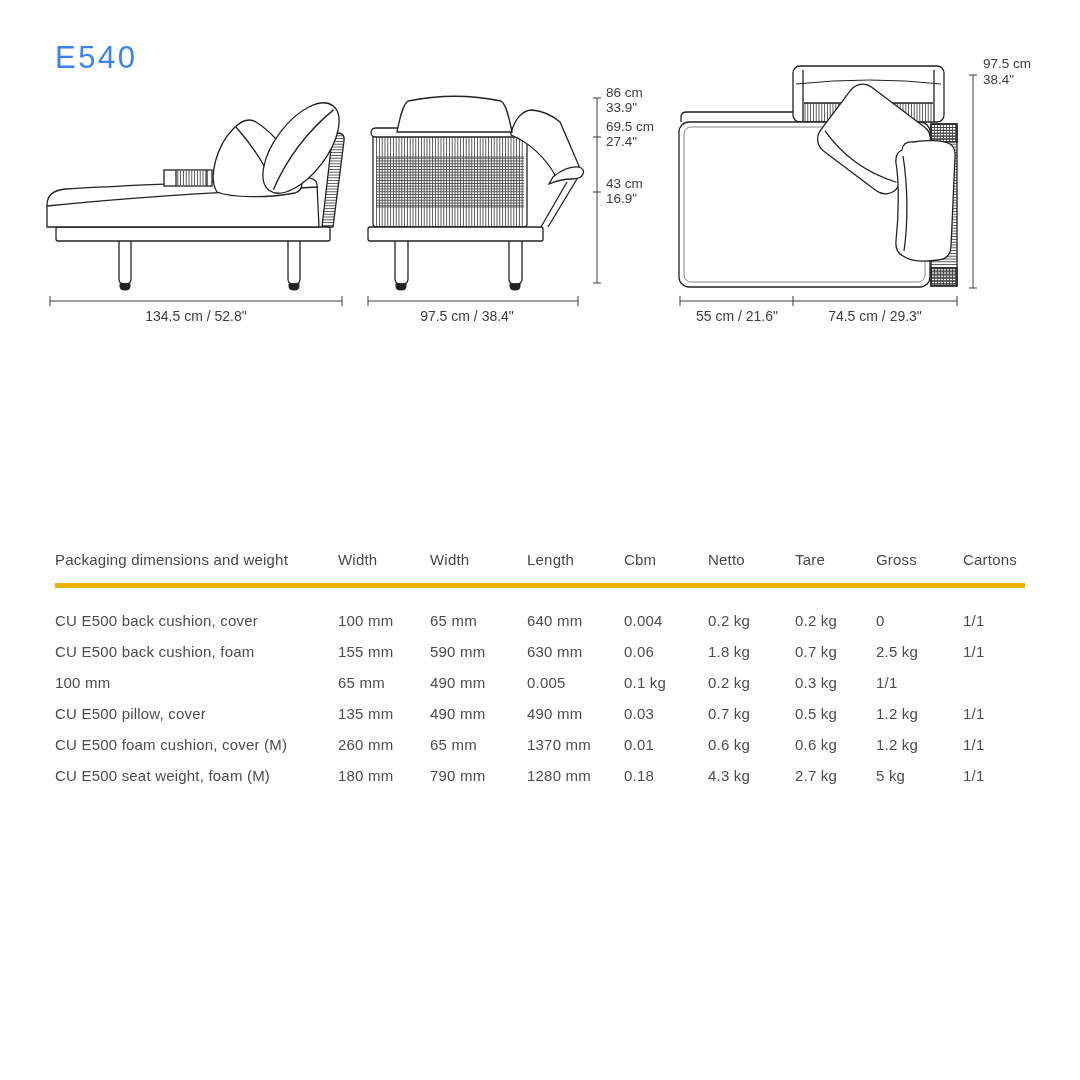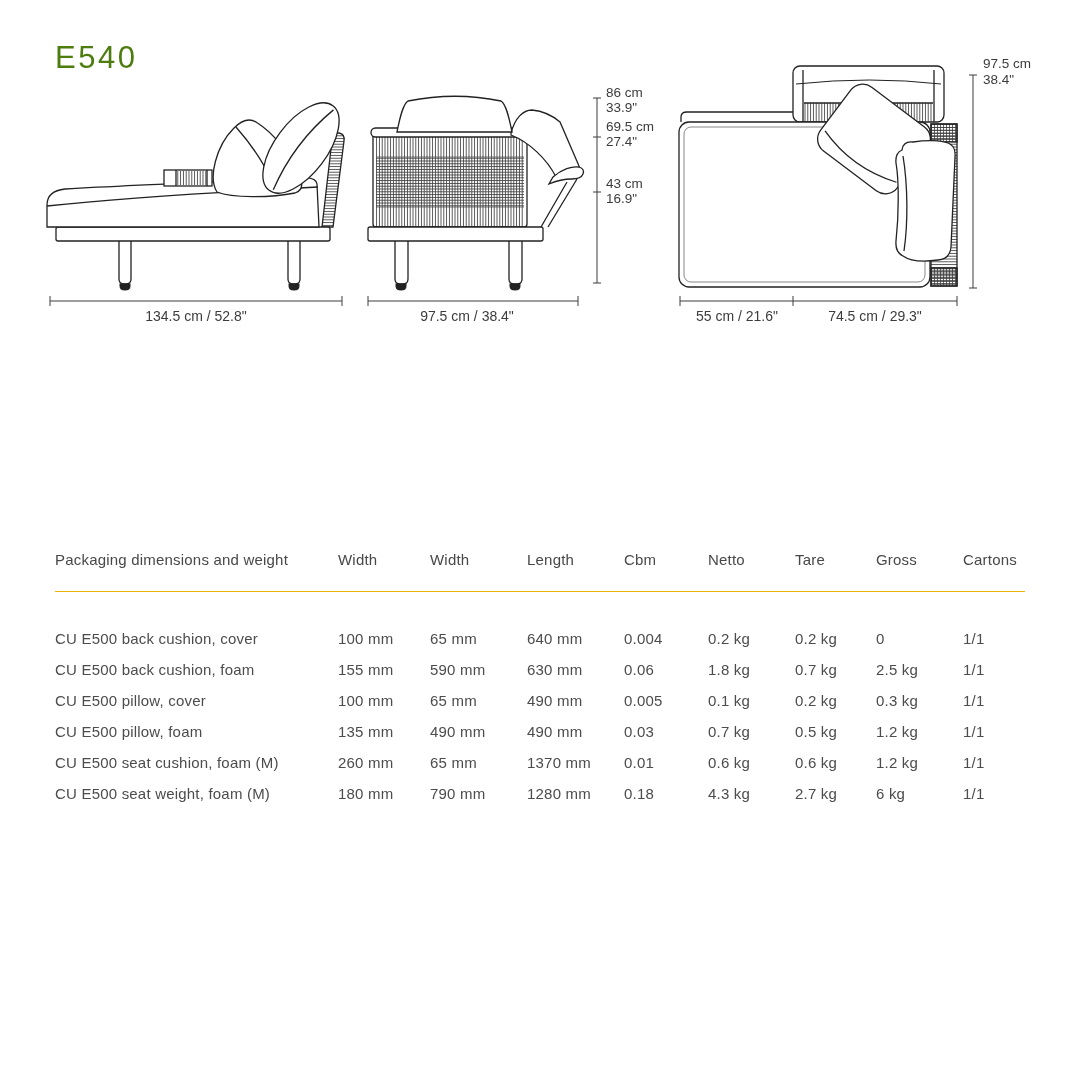--- a/index.html
+++ b/index.html
@@ -1,29 +1,29 @@
 <!DOCTYPE html>
 <html><head>
 <meta charset="utf-8">
 <style>
   html,body{margin:0;padding:0;background:#fff;}
   .page{position:relative;width:1080px;height:1080px;background:#fff;overflow:hidden;
         font-family:"Liberation Sans",sans-serif;color:#1d1d1b;}
   .title{position:absolute;left:55px;top:40px;font-size:31px;font-weight:500;
-         letter-spacing:2.5px;color:#4d7c0f;}
+         letter-spacing:2.5px;color:#3b82f6;}
   .drawings{position:absolute;left:0;top:0;width:1080px;height:340px;}
   svg text{font-family:"Liberation Sans",sans-serif;fill:#3c3c3c;}
   .dim{font-size:14px;}
   .dimS{font-size:13.5px;}
 
   .spec-table{position:absolute;left:55px;top:551px;width:970px;font-size:15px;color:#4c4c4c;}
   .trow{display:grid;grid-template-columns:283px 92px 97px 97px 84px 87px 81px 87px 1fr;
         align-items:center;}
-  .thead{padding-bottom:23px;border-bottom:1px solid #eab308;color:#484848;}
-  .tbody{margin-top:31px;}
+  .thead{padding-bottom:15px;border-bottom:5px solid #eab308;color:#484848;}
+  .tbody{margin-top:17px;}
   .tbody .trow{height:31px;}
   .cell{white-space:nowrap;letter-spacing:0.2px;}
 </style>
 </head>
 <body>
 
 <div class="page">
 
   <div class="title">E540</div>
 
@@ -181,59 +181,58 @@
         <div class="cell">155 mm</div>
         <div class="cell">590 mm</div>
         <div class="cell">630 mm</div>
         <div class="cell">0.06</div>
         <div class="cell">1.8 kg</div>
         <div class="cell">0.7 kg</div>
         <div class="cell">2.5 kg</div>
         <div class="cell">1/1</div>
       </div>
       <div class="trow">
-        <div class="cell">CU E500 pillow, cover</div>
         <div class="cell">100 mm</div>
         <div class="cell">65 mm</div>
         <div class="cell">490 mm</div>
         <div class="cell">0.005</div>
         <div class="cell">0.1 kg</div>
         <div class="cell">0.2 kg</div>
         <div class="cell">0.3 kg</div>
         <div class="cell">1/1</div>
       </div>
       <div class="trow">
-        <div class="cell">CU E500 pillow, foam</div>
+        <div class="cell">CU E500 pillow, cover</div>
         <div class="cell">135 mm</div>
         <div class="cell">490 mm</div>
         <div class="cell">490 mm</div>
         <div class="cell">0.03</div>
         <div class="cell">0.7 kg</div>
         <div class="cell">0.5 kg</div>
         <div class="cell">1.2 kg</div>
         <div class="cell">1/1</div>
       </div>
       <div class="trow">
-        <div class="cell">CU E500 seat cushion, foam (M)</div>
+        <div class="cell">CU E500 foam cushion, cover (M)</div>
         <div class="cell">260 mm</div>
         <div class="cell">65 mm</div>
         <div class="cell">1370 mm</div>
         <div class="cell">0.01</div>
         <div class="cell">0.6 kg</div>
         <div class="cell">0.6 kg</div>
         <div class="cell">1.2 kg</div>
         <div class="cell">1/1</div>
       </div>
       <div class="trow">
         <div class="cell">CU E500 seat weight, foam (M)</div>
         <div class="cell">180 mm</div>
         <div class="cell">790 mm</div>
         <div class="cell">1280 mm</div>
         <div class="cell">0.18</div>
         <div class="cell">4.3 kg</div>
         <div class="cell">2.7 kg</div>
-        <div class="cell">6 kg</div>
+        <div class="cell">5 kg</div>
         <div class="cell">1/1</div>
       </div>
     </div>
   </div>
 
 </div>
 
 </body></html>

